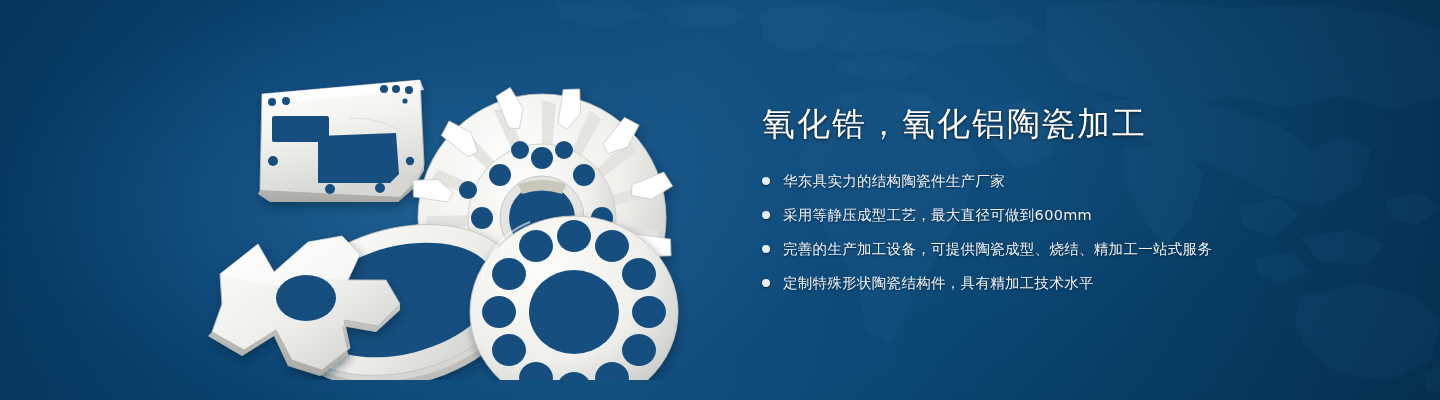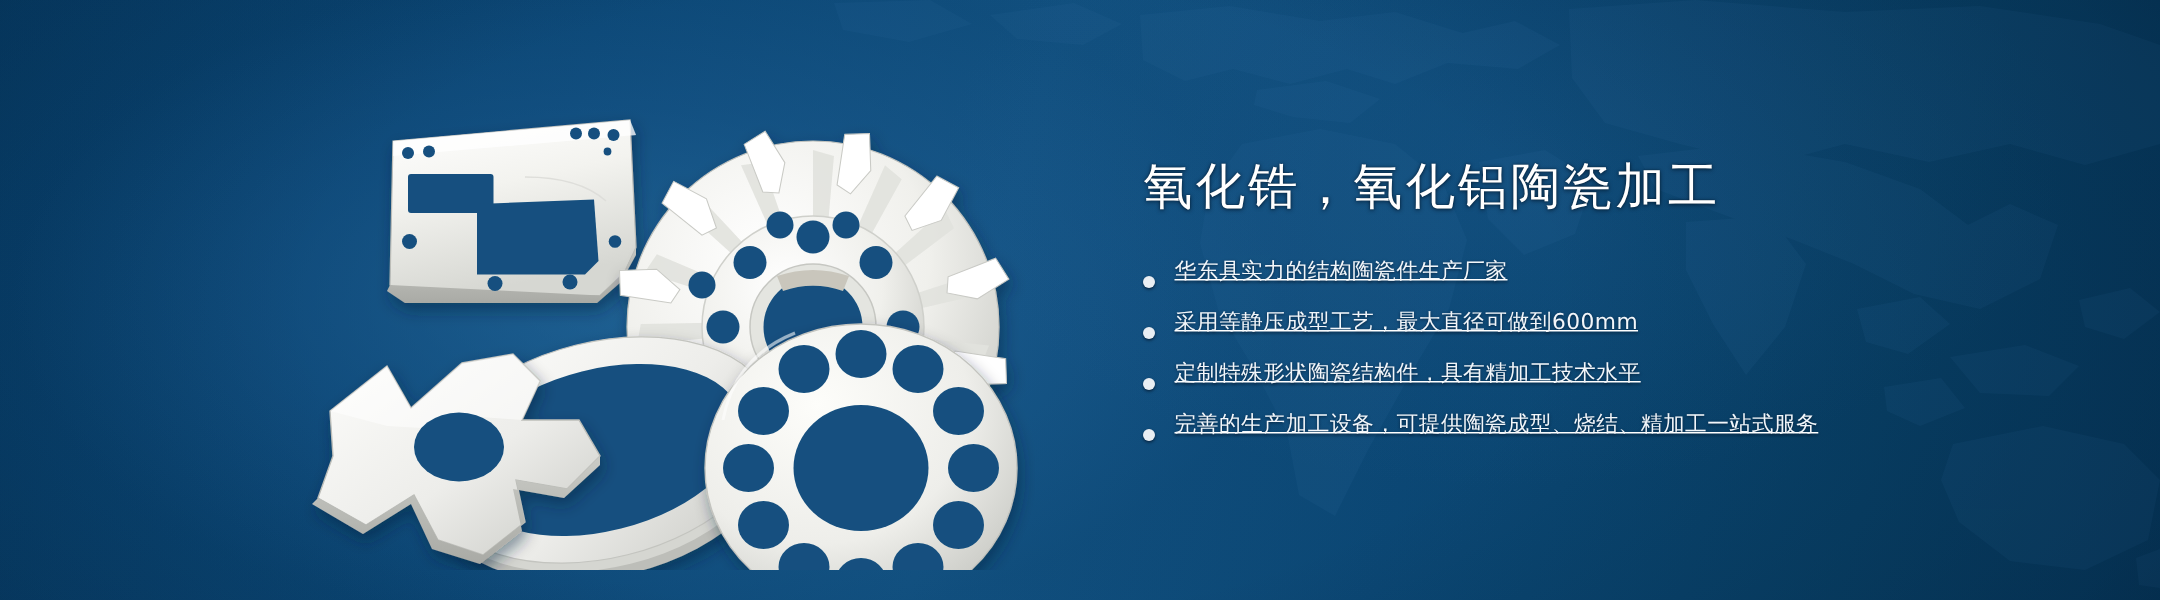--- a/index.html
+++ b/index.html
@@ -44,21 +44,21 @@
     color:#ffffff;
   }
   .headline{
     font-size:33px;line-height:40px;letter-spacing:2px;
     font-weight:400;color:#ffffff;
     text-shadow:0 1px 3px rgba(0,16,34,.75), 0 0 1px rgba(0,0,0,.5);
     white-space:nowrap;
   }
   .bullets{margin-top:26px;}
   .bullet{
-    display:flex;align-items:flex-end;height:22px;margin-bottom:0px;text-decoration:underline;
+    display:flex;align-items:center;height:22px;margin-bottom:0px;
   }
   .bullet + .bullet{margin-top:12px;}
   .dot{
     width:8px;height:8px;border-radius:50%;
     background:#e9eef3;flex:0 0 auto;margin-right:13px;
     box-shadow:0 1px 2px rgba(0,10,25,.6);
   }
   .btext{
     font-size:14.5px;line-height:22px;color:#f2f6fa;letter-spacing:.3px;
     text-shadow:0 1px 2px rgba(0,14,30,.65);white-space:nowrap;
@@ -322,22 +322,22 @@
       <div class="bullet">
         <span class="dot"></span>
         <span class="btext">华东具实力的结构陶瓷件生产厂家</span>
       </div>
       <div class="bullet">
         <span class="dot"></span>
         <span class="btext">采用等静压成型工艺，最大直径可做到600mm</span>
       </div>
       <div class="bullet">
         <span class="dot"></span>
-        <span class="btext">定制特殊形状陶瓷结构件，具有精加工技术水平</span>
+        <span class="btext">完善的生产加工设备，可提供陶瓷成型、烧结、精加工一站式服务</span>
       </div>
       <div class="bullet">
         <span class="dot"></span>
-        <span class="btext">完善的生产加工设备，可提供陶瓷成型、烧结、精加工一站式服务</span>
+        <span class="btext">定制特殊形状陶瓷结构件，具有精加工技术水平</span>
       </div>
     </div>
   </div>
 
 </div>
 
 </body></html>

